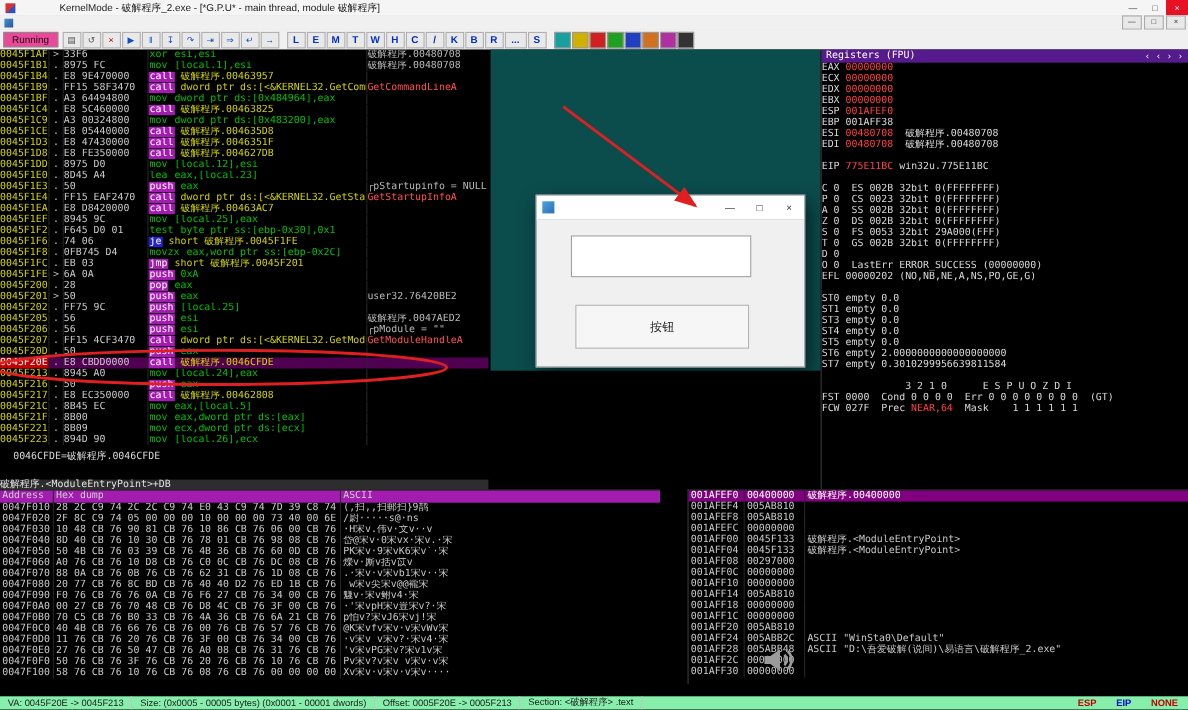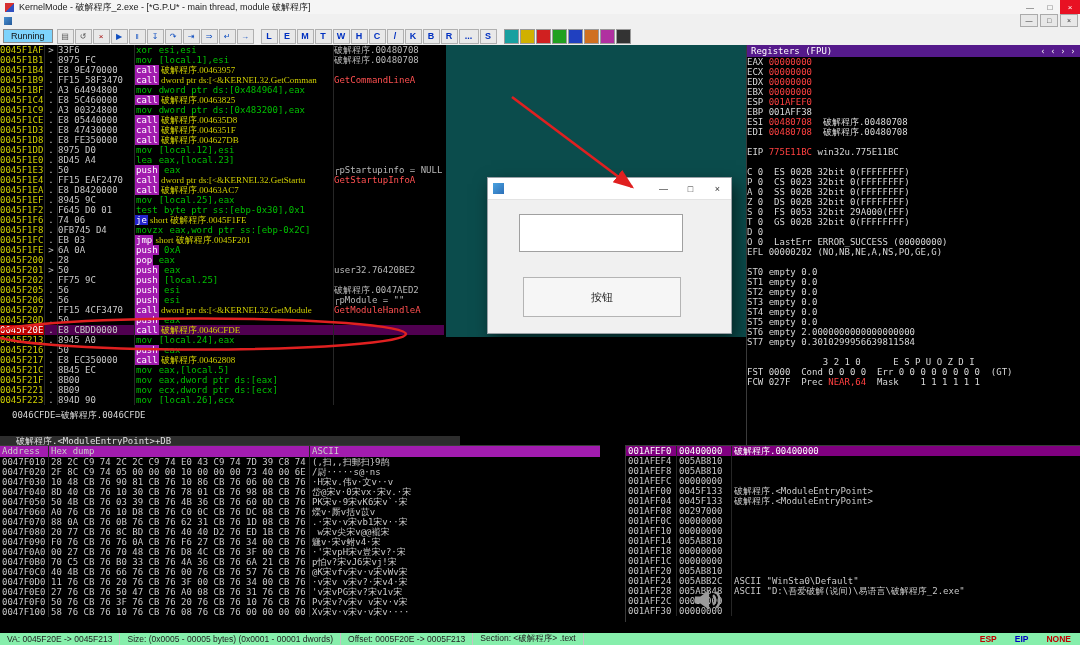--- a/index.html
+++ b/index.html
@@ -3,37 +3,37 @@
 <meta charset="utf-8">
 <style>
   html,body{margin:0;padding:0;width:1080px;height:645px;overflow:hidden;background:#000;
     font-family:"Liberation Sans",sans-serif;}
   #app{position:absolute;left:0;top:0;width:1080px;height:645px;}
 
   
   .titlebar{position:absolute;left:0;top:0;width:1080px;height:14px;background:#f5f5f5;
     border-bottom:1px solid #dcdcdc;display:flex;align-items:center;font-size:9px;color:#1a1a1a;}
   .app-icon{width:9px;height:9px;margin:0 5px;background:linear-gradient(135deg,#d63030 55%,#3050c0 55%);flex:0 0 auto;}
-  .title-text{flex:1;white-space:nowrap;overflow:hidden;}
+  .title-text{flex:1;white-space:nowrap;overflow:hidden;margin-left:35px;}
   .winbtns{display:flex;height:100%;}
   .winbtn{width:20px;height:100%;display:flex;align-items:center;justify-content:center;font-size:8px;color:#444;}
   .winbtn.close{background:#e81123;color:#fff;}
 
   .menubar{position:absolute;left:0;top:14px;width:1080px;height:13px;background:#f0f0f0;
     display:flex;align-items:center;font-size:9.5px;color:#111;border-bottom:1px solid #e0e0e0;}
   .child-icon{width:8px;height:8px;margin:0 4px;background:linear-gradient(135deg,#4a8fd0,#245a9a);}
   .menu-item{padding:0 5px;white-space:nowrap;}
   .menu-sep{width:1px;height:9px;background:#b8b8b8;margin:0 3px;}
   .mdi-btns{margin-left:auto;display:flex;}
   .mdibtn{width:16px;height:11px;border:1px solid #aaa;background:#e8e8e8;margin-right:2px;
     display:flex;align-items:center;justify-content:center;font-size:7px;color:#333;}
 
   .toolbar{position:absolute;left:0;top:27px;width:1080px;height:18px;background:#f0f0f0;
     display:flex;align-items:center;border-bottom:1px solid #c8c8c8;}
-  .run-box{border:1px solid #8a8a8a;background:#7dd3fc;padding:0 7px;height:12px;line-height:12px;
+  .run-box{border:1px solid #8a8a8a;background:#ec4899;padding:0 7px;height:12px;line-height:12px;
     margin:0 4px 0 3px;font-size:9px;color:#111;}
   .tbtn{width:15px;height:13px;border:1px solid #b0b0b0;background:#e9e9e9;margin-right:1px;
     display:flex;align-items:center;justify-content:center;font-size:8px;}
   .tbtn.letter{color:#0030c0;font-weight:bold;font-size:9px;}
   .tbtn.dots{width:18px;}
   .chip{width:13px;height:13px;border:1px solid #9a9a9a;margin-right:1px;}
   .tb-gap{width:6px;}
 
   
   .disasm{position:absolute;left:0;top:45px;width:746px;height:400px;background:#000;
@@ -46,24 +46,24 @@
   .c-flag{width:12px;color:#c0c0c0;text-align:center;flex:0 0 auto;border-left:1px solid #262626;}
   .c-bytes{width:76px;color:#c8c8c8;flex:0 0 auto;border-left:1px solid #262626;overflow:hidden;}
   .c-instr{width:198px;flex:0 0 auto;border-left:1px solid #262626;overflow:hidden;}
   .c-com{width:112px;flex:0 0 auto;border-left:1px solid #262626;overflow:hidden;color:#b8b8b8;}
   .c-com.red{color:#ff5050;}
   .mn{padding:0 1px;}
   .mn.plain{color:#00c000;}
   .mn.call,.mn.push,.mn.jmp{background:#a21caf;color:#fff;}
   .mn.jcc{background:#2222cc;color:#fff;}
   .op{color:#00c000;}
-  .op.y{color:#d0d000;font-family:Liberation Serif, serif;}
+  .op.y{color:#d0d000;}
   .info1{position:absolute;left:0;top:365px;width:444px;height:10px;line-height:10px;color:#d8d8d8;padding-left:12px;}
   .info2{position:absolute;left:0;top:391px;width:444px;height:11px;line-height:11px;color:#e0e0e0;
-    background:#2d2d2d;padding-left:16px;}
+    background:#2d2d2d;padding-left:0;}
 
   
   .registers{position:absolute;left:746px;top:45px;width:334px;height:400px;background:#000;
     border-left:1px solid #3a3a3a;font-family:"DejaVu Sans Mono",monospace;font-size:9px;color:#d8d8d8;}
   .reg-header{height:12px;background:#551a8b;color:#fff;display:flex;align-items:center;
     padding-left:4px;font-size:9px;}
   .reg-arrows{margin-left:auto;display:flex;margin-right:3px;}
   .reg-arrow{width:10px;text-align:center;font-size:8px;color:#fff;}
   .reg-line{height:10px;line-height:10px;white-space:pre;padding-left:0;overflow:hidden;}
   .reg-val{color:#ff4040;}
@@ -276,21 +276,20 @@
         <div class="reg-line">A 0  SS 002B 32bit 0(FFFFFFFF)</div>
         <div class="reg-line">Z 0  DS 002B 32bit 0(FFFFFFFF)</div>
         <div class="reg-line">S 0  FS 0053 32bit 29A000(FFF)</div>
         <div class="reg-line">T 0  GS 002B 32bit 0(FFFFFFFF)</div>
         <div class="reg-line">D 0</div>
         <div class="reg-line">O 0  LastErr ERROR_SUCCESS (00000000)</div>
         <div class="reg-line">EFL 00000202 (NO,NB,NE,A,NS,PO,GE,G)</div>
         <div class="reg-line"></div>
         <div class="reg-line">ST0 empty 0.0</div>
         <div class="reg-line">ST1 empty 0.0</div>
-        <div class="reg-line">ST2 empty 0.0</div>
         <div class="reg-line">ST3 empty 0.0</div>
         <div class="reg-line">ST4 empty 0.0</div>
         <div class="reg-line">ST5 empty 0.0</div>
         <div class="reg-line">ST6 empty 2.0000000000000000000</div>
         <div class="reg-line">ST7 empty 0.3010299956639811584</div>
         <div class="reg-line"></div>
         <div class="reg-line">              3 2 1 0      E S P U O Z D I</div>
         <div class="reg-line">FST 0000  Cond 0 0 0 0  Err 0 0 0 0 0 0 0 0  (GT)</div>
         <div class="reg-line"><span>FCW 027F  Prec </span><span class="reg-red">NEAR,64</span><span>  Mask    1 1 1 1 1 1</span></div>
       </div>

